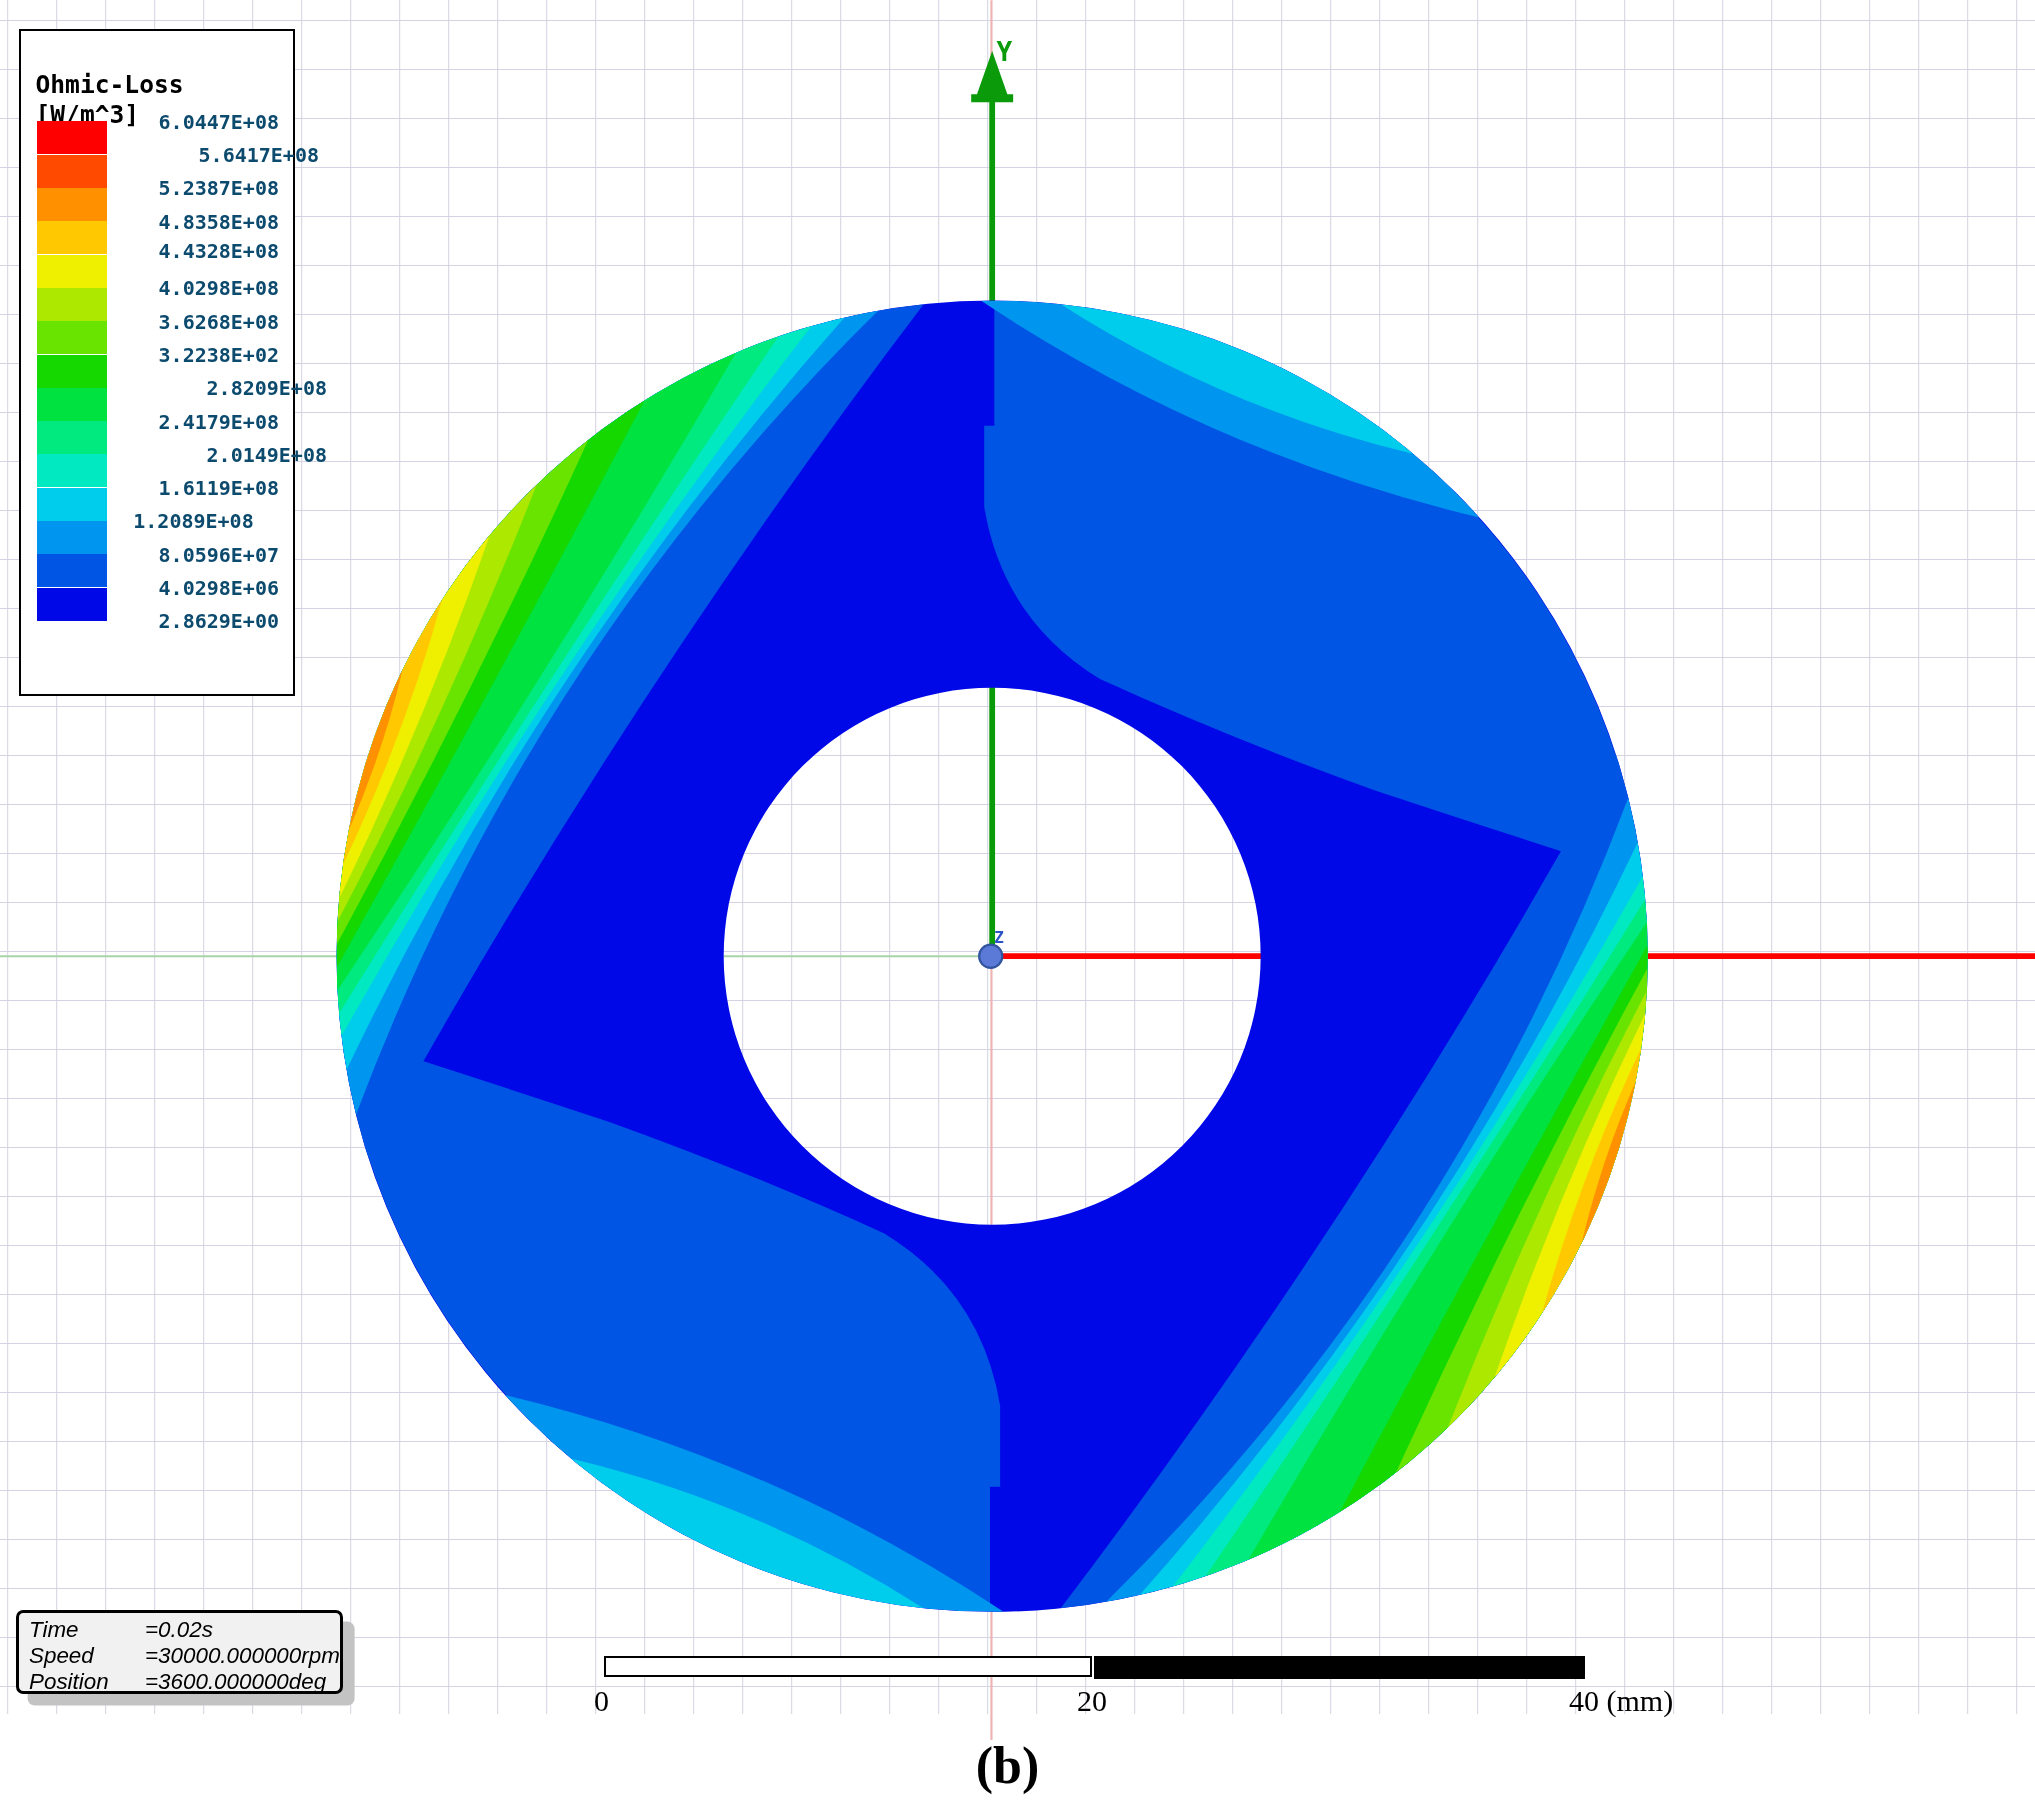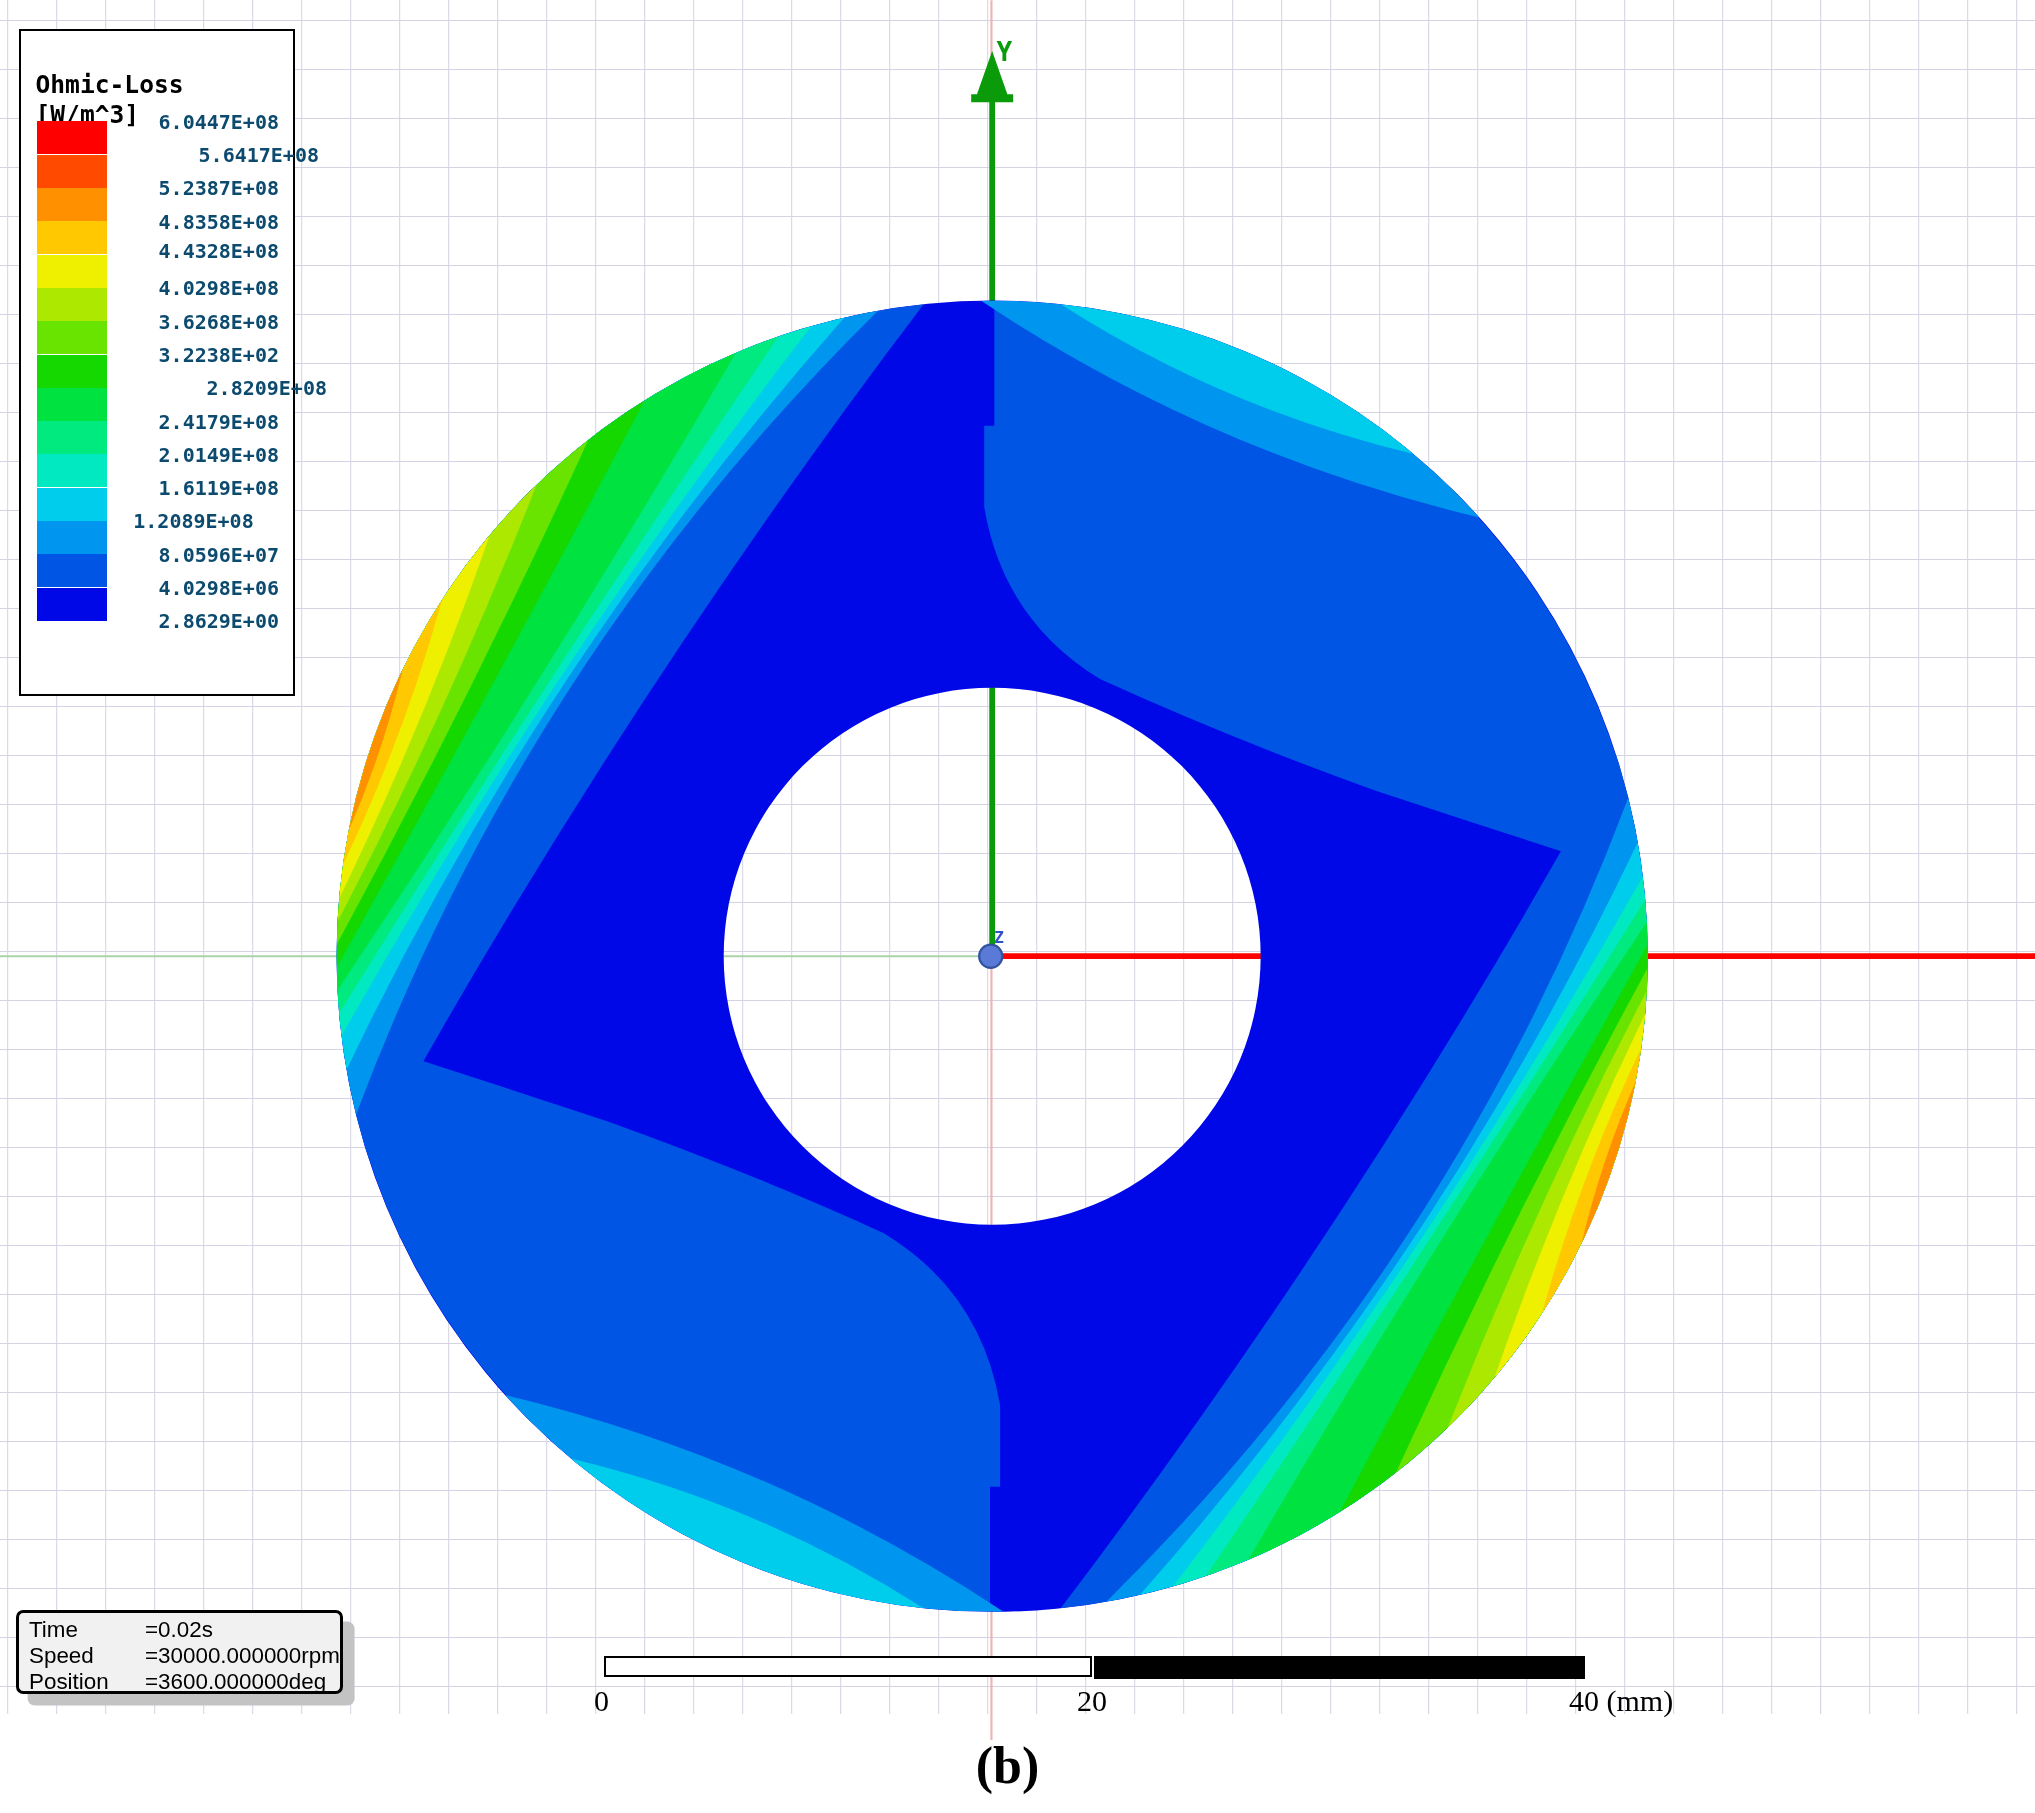--- a/index.html
+++ b/index.html
@@ -12,21 +12,21 @@
           border:2.2px solid #000;}
   .legend-title{position:absolute;left:14.5px;top:10px;font-family:"DejaVu Sans Mono","Liberation Mono",monospace;
           font-weight:bold;font-size:24.6px;line-height:30px;color:#000;white-space:pre;margin-top:29px;}
   .legend-band{position:absolute;left:16px;width:70px;height:33px;}
   .legend-value{position:absolute;left:87px;width:171px;text-align:right;
           font-family:"DejaVu Sans Mono","Liberation Mono",monospace;font-weight:bold;
           font-size:20px;color:#0c4a6e;white-space:nowrap;}
   
   .status-box{position:absolute;left:16px;top:1610px;width:327px;height:84px;background:#f1f1f1;
           border:3.6px solid #000;border-radius:7.2px;box-shadow:11.6px 11.6px 0 #c3c3c3;
-          padding:4.3px 0 0 10px;box-sizing:border-box;}
+          padding:4.3px 0 0 10px;box-sizing:border-box;font-style:italic;}
   .status-row{display:flex;font-size:22.4px;line-height:26px;color:#000;}
   .status-label{width:116px;}
   .status-value{white-space:nowrap;}
   
   .scalebar-white{position:absolute;left:604px;top:1656px;width:484px;height:17.4px;background:#ffffff;
           border:2.9px solid #000;}
   .scalebar-black{position:absolute;left:1094px;top:1656px;width:491px;height:23px;background:#000;}
   .scale-tick{position:absolute;top:1684px;font-family:"Liberation Serif",serif;font-size:30px;color:#000;
           white-space:nowrap;}
   .tick0{left:594px;} .tick20{left:1077px;} .tick40{left:1569px;}
@@ -111,21 +111,21 @@
         <div class="legend-value" style="top: 79px;">6.0447E+08</div>
         <div class="legend-value" style="top: 112px; padding-left: 40px;">5.6417E+08</div>
         <div class="legend-value" style="top: 145px;">5.2387E+08</div>
         <div class="legend-value" style="top: 179px;">4.8358E+08</div>
         <div class="legend-value" style="top: 208px;">4.4328E+08</div>
         <div class="legend-value" style="top: 245px;">4.0298E+08</div>
         <div class="legend-value" style="top: 279px;">3.6268E+08</div>
         <div class="legend-value" style="top: 312px;">3.2238E+02</div>
         <div class="legend-value" style="top: 345px; margin-left: 48px;">2.8209E+08</div>
         <div class="legend-value" style="top: 379px;">2.4179E+08</div>
-        <div class="legend-value" style="top: 412px;">2.0149E+08</div>
+        <div class="legend-value" style="top: 412px; padding-left: 48px;">2.0149E+08</div>
         <div class="legend-value" style="top: 445px;">1.6119E+08</div>
         <div class="legend-value" style="top: 478px; text-align: center;">1.2089E+08</div>
         <div class="legend-value" style="top: 512px;">8.0596E+07</div>
         <div class="legend-value" style="top: 545px;">4.0298E+06</div>
         <div class="legend-value" style="top: 578px;">2.8629E+00</div>
       </div>
   </div>
 
   <div class="status-box">
     <div class="status-row">

